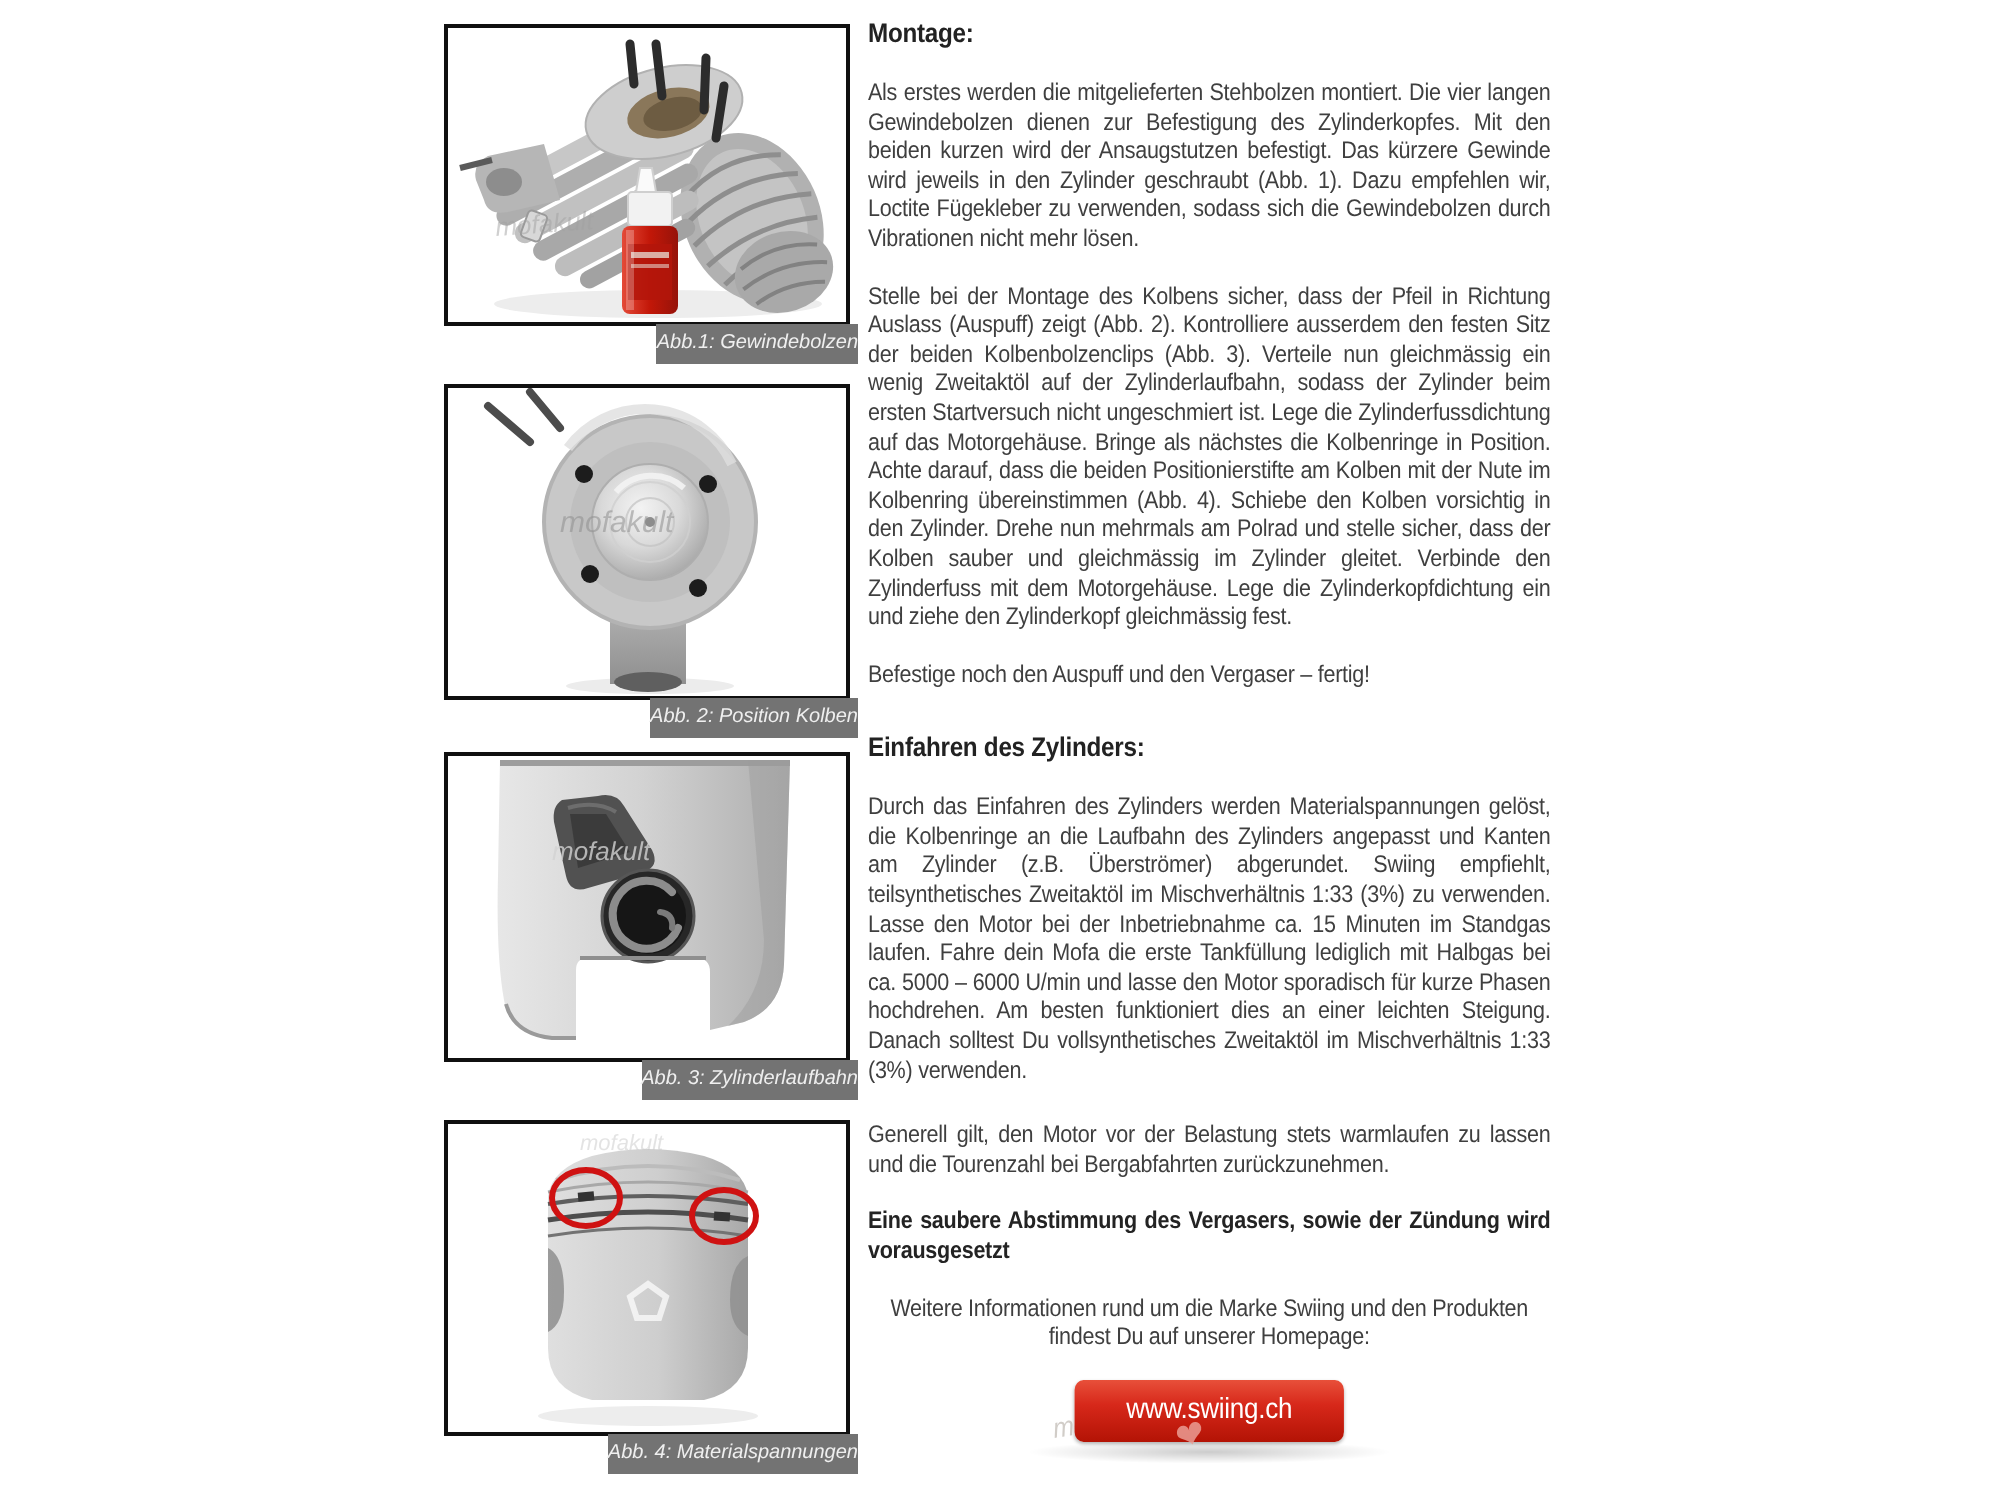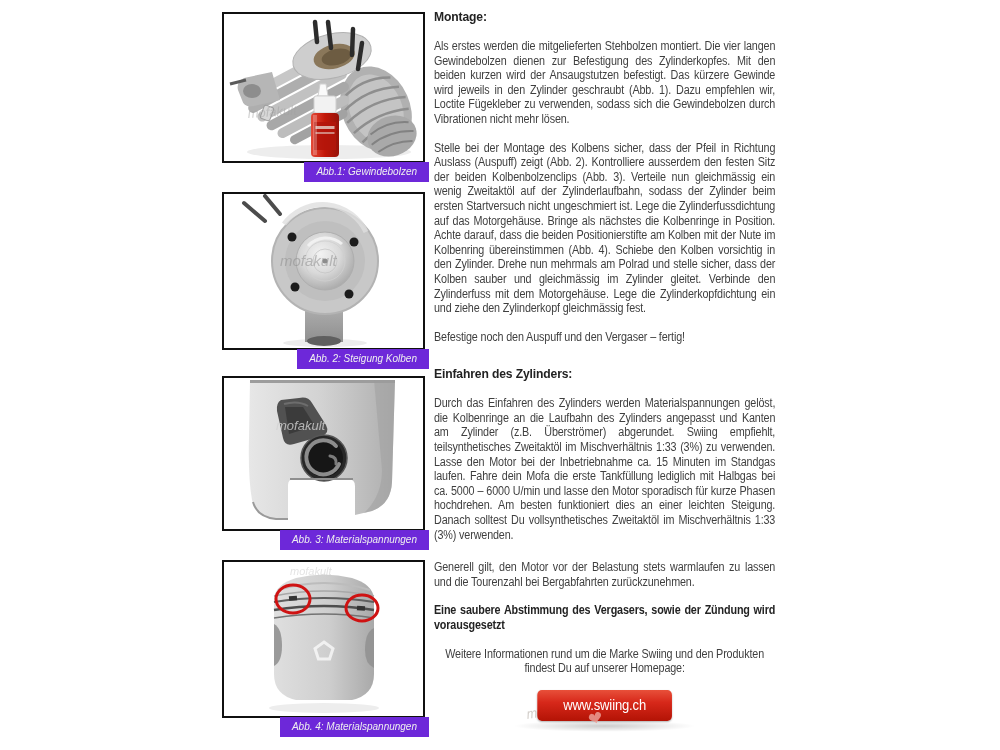--- a/index.html
+++ b/index.html
@@ -7,23 +7,23 @@
     width:1000px;height:750px;position:relative;overflow:hidden;
     background:#ffffff;color:#3f3f3f;
     font-family:"Liberation Sans", sans-serif;
   }
   
   .fig{position:absolute;left:222px;width:203px;margin:0;}
   .fig .photo{border:2px solid #101010;background:#fff;position:relative;}
   .fig svg{display:block;background:#fff;}
   .fig .caption{
     float:right;margin:-1px -4px 0 0;position:relative;
-    background:#6d28d9;color:#efefef;
+    background:#737373;color:#efefef;
     font-size:10px;font-style:italic;line-height:11px;
-    padding:4px 12px 5px;white-space:nowrap;
+    padding:4px 0 5px;white-space:nowrap;
   }
   .f1{top:12px}.f2{top:192px}.f3{top:376px}.f4{top:560px}
   
   .text-col{
     position:absolute;left:434px;top:9px;width:380px;
     transform:scaleX(.898);transform-origin:0 0;
     font-size:12px;line-height:14.6px;letter-spacing:-.15px;
     text-align:justify;
   }
   .text-col h2{
@@ -163,21 +163,21 @@
       </g>
       <g fill="#1c1c1c">
         <circle cx="68" cy="43" r="4.5"></circle>
         <circle cx="130" cy="48" r="4.5"></circle>
         <circle cx="71" cy="93" r="4.5"></circle>
         <circle cx="125" cy="100" r="4.5"></circle>
       </g>
       <text x="56" y="72" font-size="15" font-style="italic" fill="#8f8f8f" opacity=".55">mofakult</text>
     </svg>
   </div>
-  <figcaption class="caption">Abb. 2: Steigung Kolben</figcaption>
+  <figcaption class="caption">Abb. 2: Position Kolben</figcaption>
 </figure>
 
 <figure class="fig f3">
   <div class="photo">
     <svg width="199" height="151" viewBox="0 0 199 151">
       <defs>
         <linearGradient id="g3body" x1="0" y1="0" x2="1" y2="0">
           <stop offset="0" stop-color="#e7e7e7"></stop>
             <stop offset=".5" stop-color="#d2d2d2"></stop>
             <stop offset="1" stop-color="#aeaeae"></stop>
@@ -196,21 +196,21 @@
         <circle cx="100" cy="80" r="23" fill="none" stroke="#565656" stroke-width="1.5"></circle>
         <circle cx="100" cy="80" r="19" fill="#161616"></circle>
         <path d="M112 68 A17 17 0 1 0 115 86" stroke="#8c8c8c" stroke-width="4" fill="none" stroke-linecap="round"></path>
         <path d="M106 78 q7 1 6 8" stroke="#7b7b7b" stroke-width="3" fill="none" stroke-linecap="round"></path>
       </g>
       <path d="M66 101 L129 101" stroke="#8f8f8f" stroke-width="2"></path>
       <path d="M29 124 Q33 139 52 141 L64 141" stroke="#9a9a9a" stroke-width="2" fill="none"></path>
       <text x="52" y="52" font-size="13" font-style="italic" fill="#d3d3d3" opacity=".8">mofakult</text>
     </svg>
   </div>
-  <figcaption class="caption">Abb. 3: Materialspannungen</figcaption>
+  <figcaption class="caption">Abb. 3: Zylinderlaufbahn</figcaption>
 </figure>
 
 <figure class="fig f4">
   <div class="photo">
     <svg width="199" height="154" viewBox="0 0 199 154">
       <defs>
         <linearGradient id="g4body" x1="0" y1="0" x2="1" y2="0">
           <stop offset="0" stop-color="#dfdfdf"></stop>
             <stop offset=".55" stop-color="#cecece"></stop>
             <stop offset="1" stop-color="#a9a9a9"></stop>

